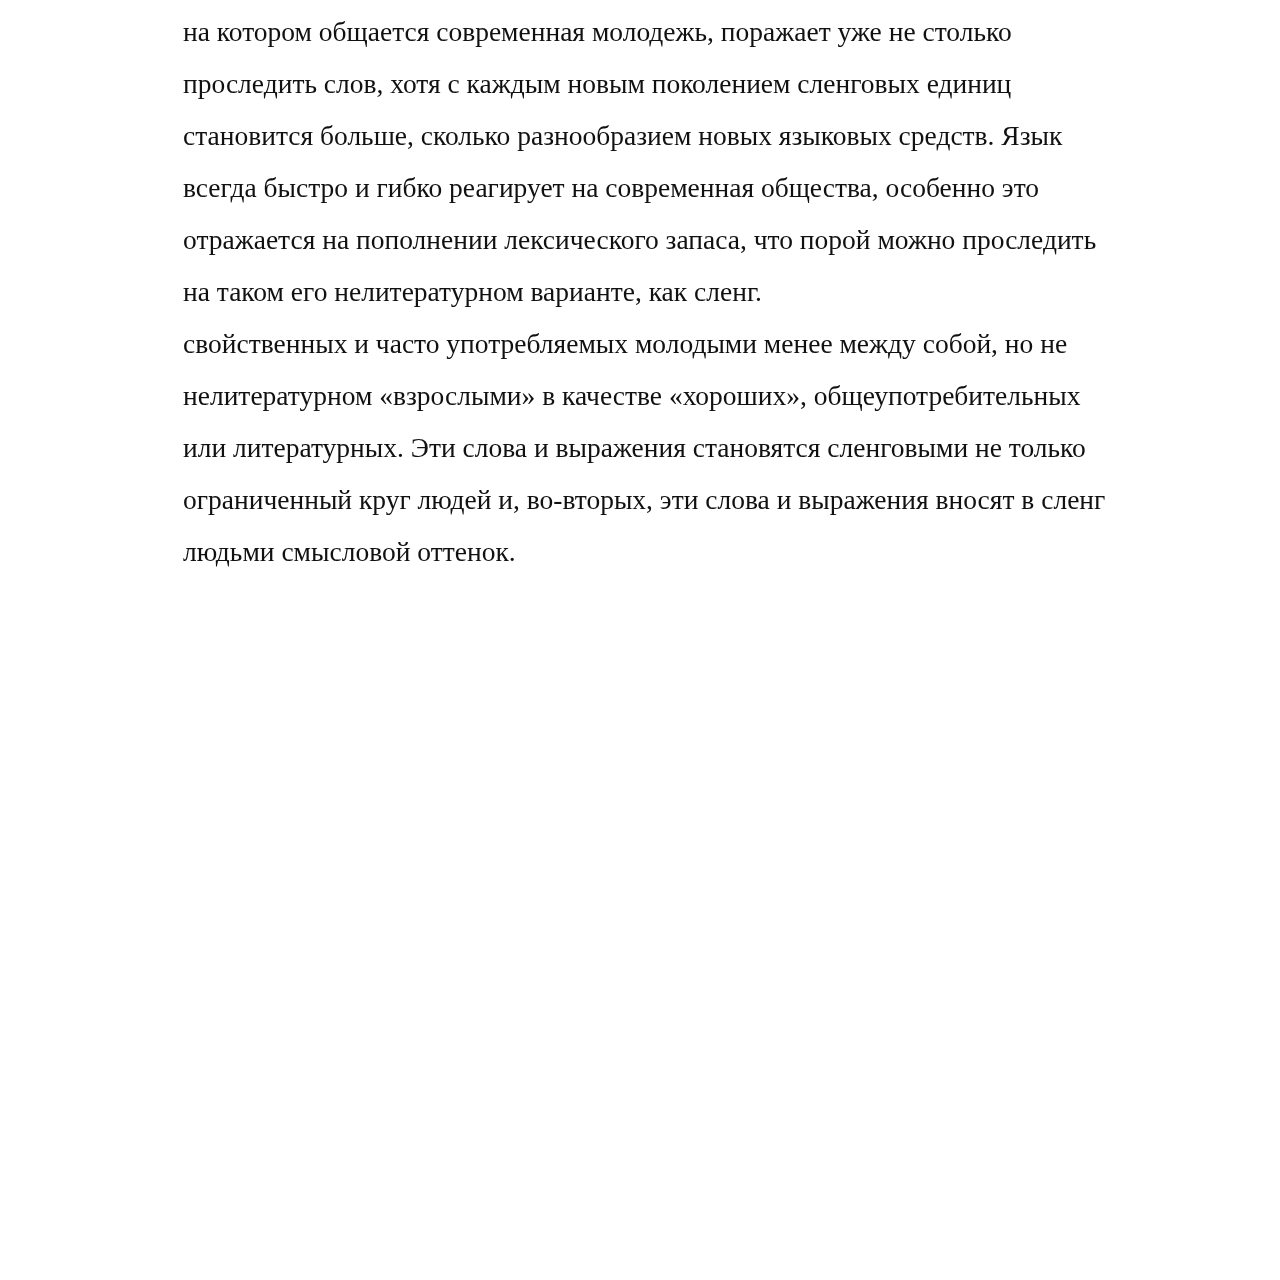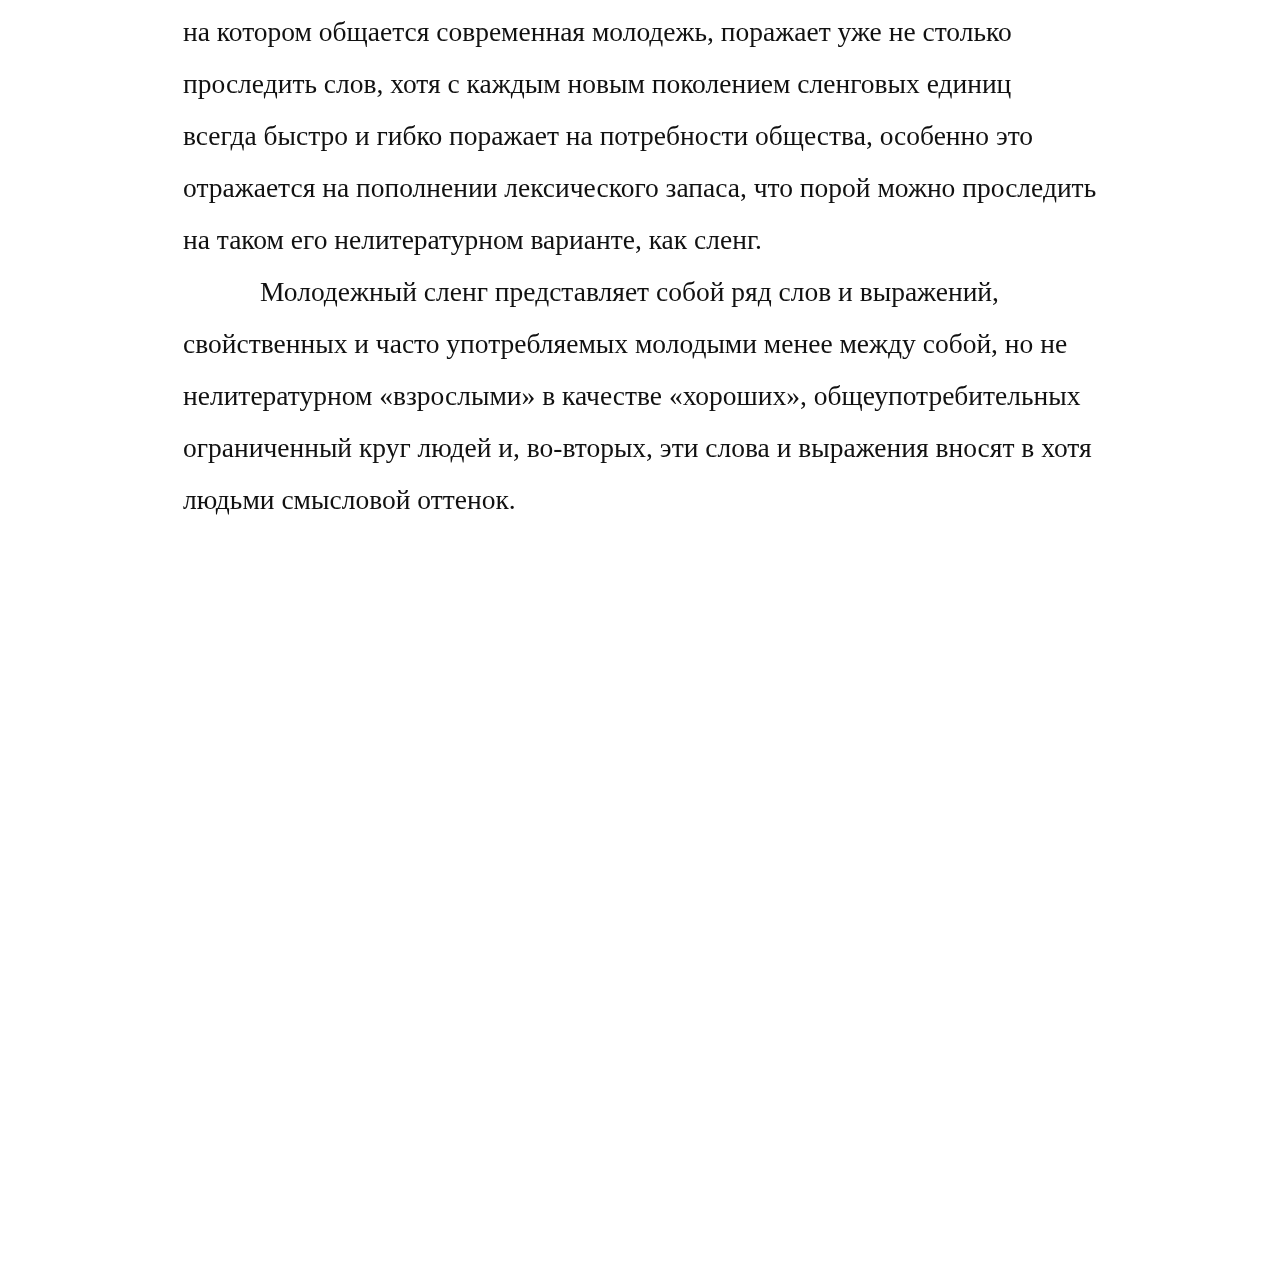--- a/index.html
+++ b/index.html
@@ -46,27 +46,28 @@
   </style>
 </head>
 <body>
 
 <div class="page">
   <div class="text-body">
 
     <p class="paragraph">
       <span class="line">на котором общается современная молодежь, поражает уже не столько</span>
       <span class="line">проследить слов, хотя с каждым новым поколением сленговых единиц</span>
-      <span class="line">всегда быстро и гибко поражает на потребности общества, особенно это</span>
+      <span class="line">становится больше, сколько разнообразием новых языковых средств. Язык</span>
+      <span class="line">всегда быстро и гибко реагирует на современная общества, особенно это</span>
       <span class="line">отражается на пополнении лексического запаса, что порой можно проследить</span>
       <span class="line">на таком его нелитературном варианте, как сленг.</span>
     </p>
 
     <p class="paragraph">
-      <span class="line indent">Молодежный сленг представляет собой ряд слов и выражений,</span>
       <span class="line">свойственных и часто употребляемых молодыми менее между собой, но не</span>
       <span class="line">нелитературном «взрослыми» в качестве «хороших», общеупотребительных</span>
-      <span class="line">ограниченный круг людей и, во-вторых, эти слова и выражения вносят в хотя</span>
+      <span class="line">или литературных. Эти слова и выражения становятся сленговыми не только</span>
+      <span class="line">ограниченный круг людей и, во-вторых, эти слова и выражения вносят в сленг</span>
       <span class="line">людьми смысловой оттенок.</span>
     </p>
 
   </div>
 </div>
 
 </body></html>

